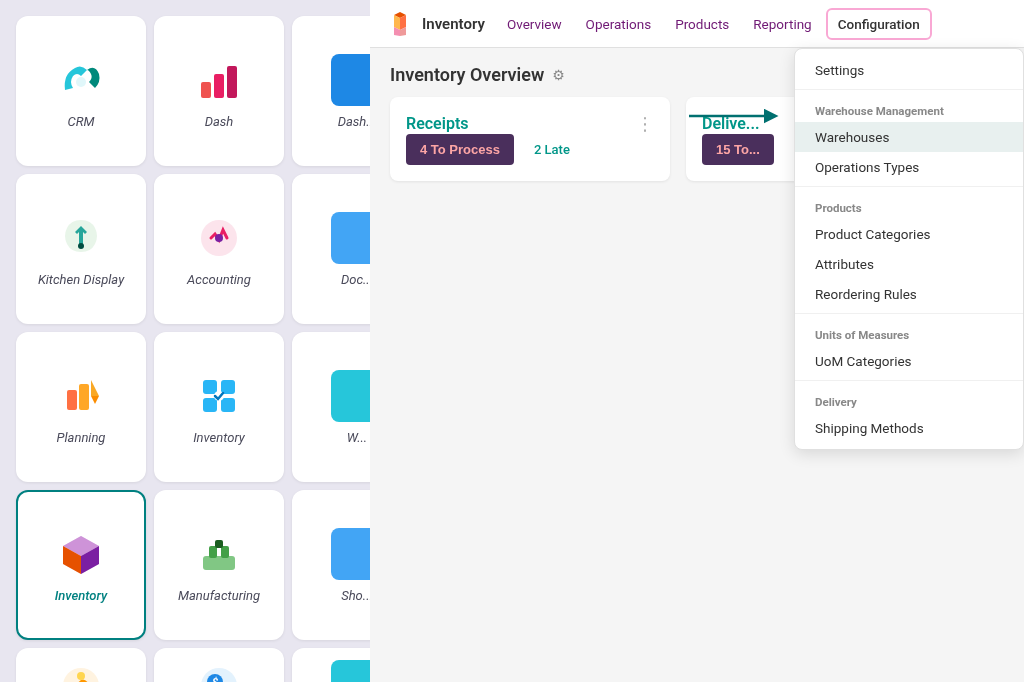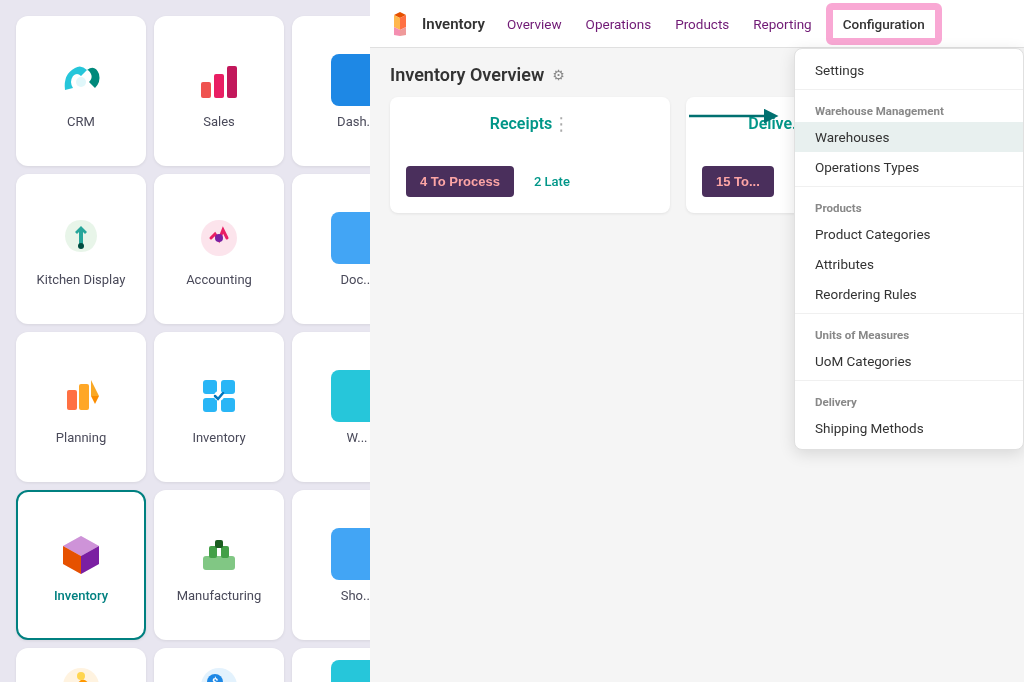--- a/index.html
+++ b/index.html
@@ -18,20 +18,21 @@
       top: 0; left: 0;
       width: 370px;
       height: 682px;
       background: #e8e6f0;
       display: grid;
       grid-template-columns: repeat(3, 130px);
       grid-template-rows: repeat(4, 150px);
       gap: 8px;
       padding: 16px;
       overflow: hidden;
+      font-style: italic;
     }
 
     .app-item {
       display: flex;
       flex-direction: column;
       align-items: center;
       justify-content: center;
       background: white;
       border-radius: 12px;
       cursor: pointer;
@@ -107,21 +108,21 @@
       padding: 6px 10px;
       font-size: 13.5px;
       color: #701a75;
       cursor: pointer;
       border-radius: 4px;
       white-space: nowrap;
     }
 
     .nav-item.active {
       background: white;
-      border: 7px solid #f9a8d4;
+      border: 2px solid #f9a8d4;
       border-radius: 6px;
       color: #333;
       font-weight: 500;
     }
 
     
     .page-header {
       padding: 16px 20px 12px;
       display: flex;
       align-items: center;
@@ -153,23 +154,23 @@
     .card {
       background: white;
       border-radius: 8px;
       padding: 16px;
       width: 280px;
       box-shadow: 0 1px 3px rgba(0,0,0,0.08);
     }
 
     .card-header {
       display: flex;
-      justify-content: center;
-      align-items: center;
-      margin-bottom: 32px;
+      justify-content: space-between;
+      align-items: center;
+      margin-bottom: 0;
     }
 
     .card-title {
       font-size: 16px;
       font-weight: 600;
       color: #009688;
     }
 
     .card-menu-icon {
       color: #aaa;
@@ -270,21 +271,21 @@
   </div>
 
   <div class="app-item">
     <div class="app-icon">
       <svg width="52" height="52" viewBox="0 0 52 52">
         <rect x="8" y="28" width="10" height="16" rx="2" fill="#ef5350"></rect>
         <rect x="21" y="20" width="10" height="24" rx="2" fill="#e91e63"></rect>
         <rect x="34" y="12" width="10" height="32" rx="2" fill="#c2185b"></rect>
       </svg>
     </div>
-    <span class="app-label">Sales</span>
+    <span class="app-label">Dash</span>
   </div>
 
   <div class="app-item" style="background: white; overflow:hidden;">
     <div class="app-icon">
       <div style="width:52px;height:52px;background:#1e88e5;border-radius:8px;"></div>
     </div>
     <span class="app-label">Dash...</span>
   </div>
 
   <div class="app-item">

